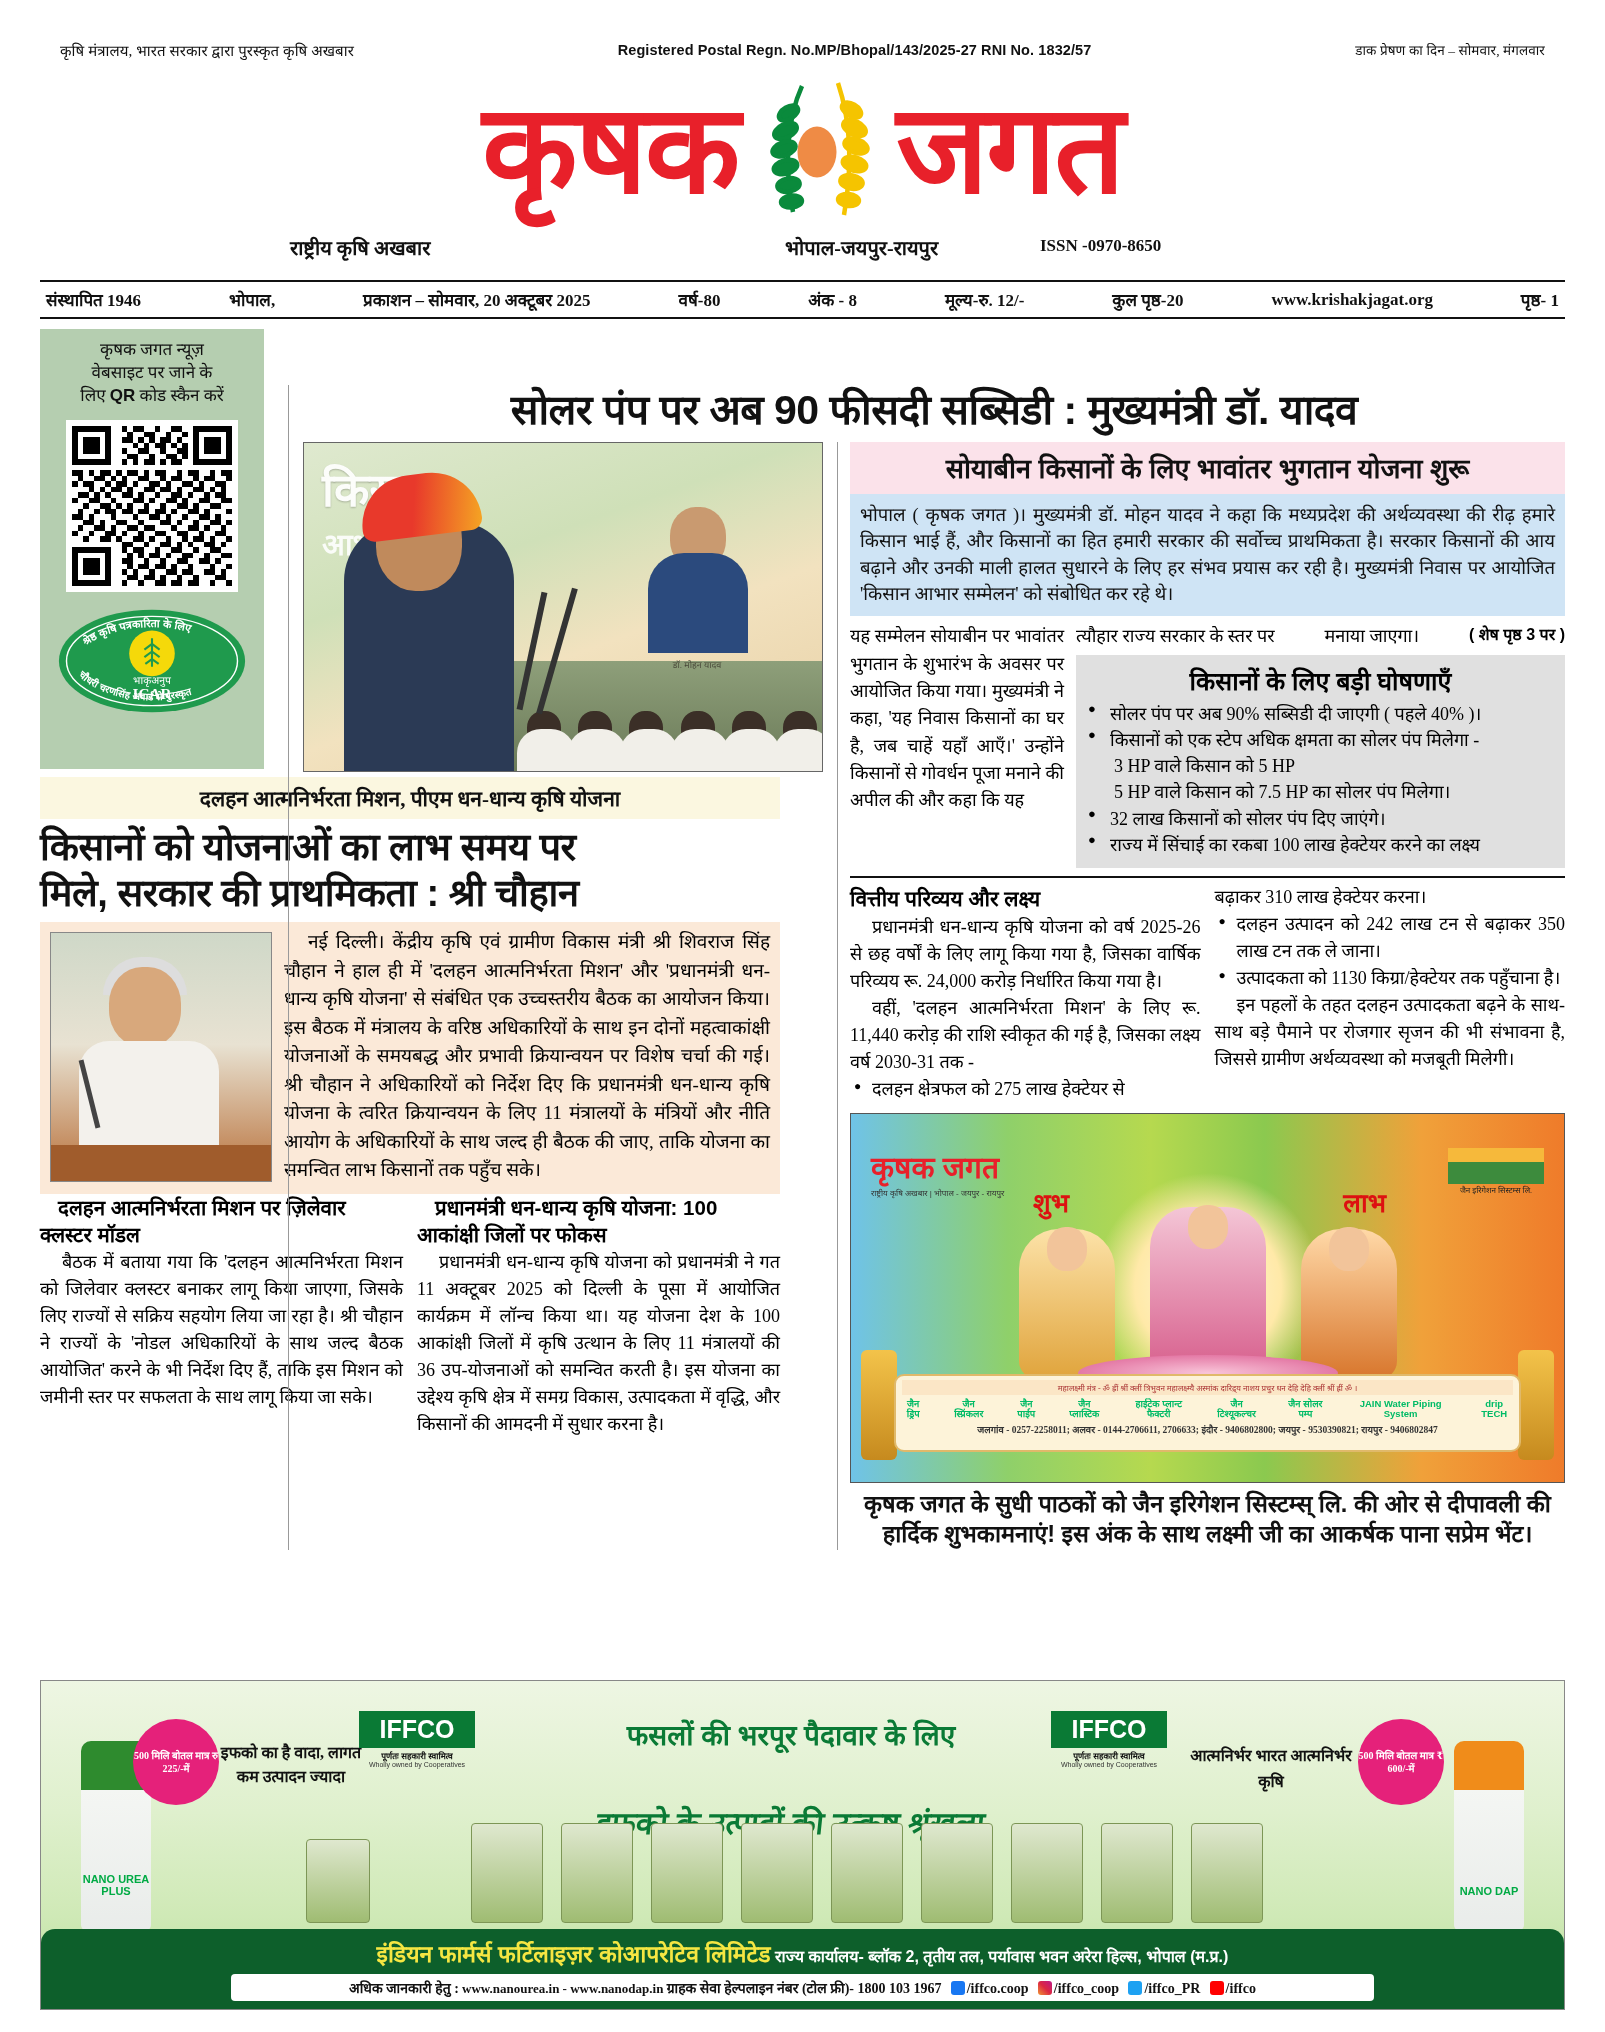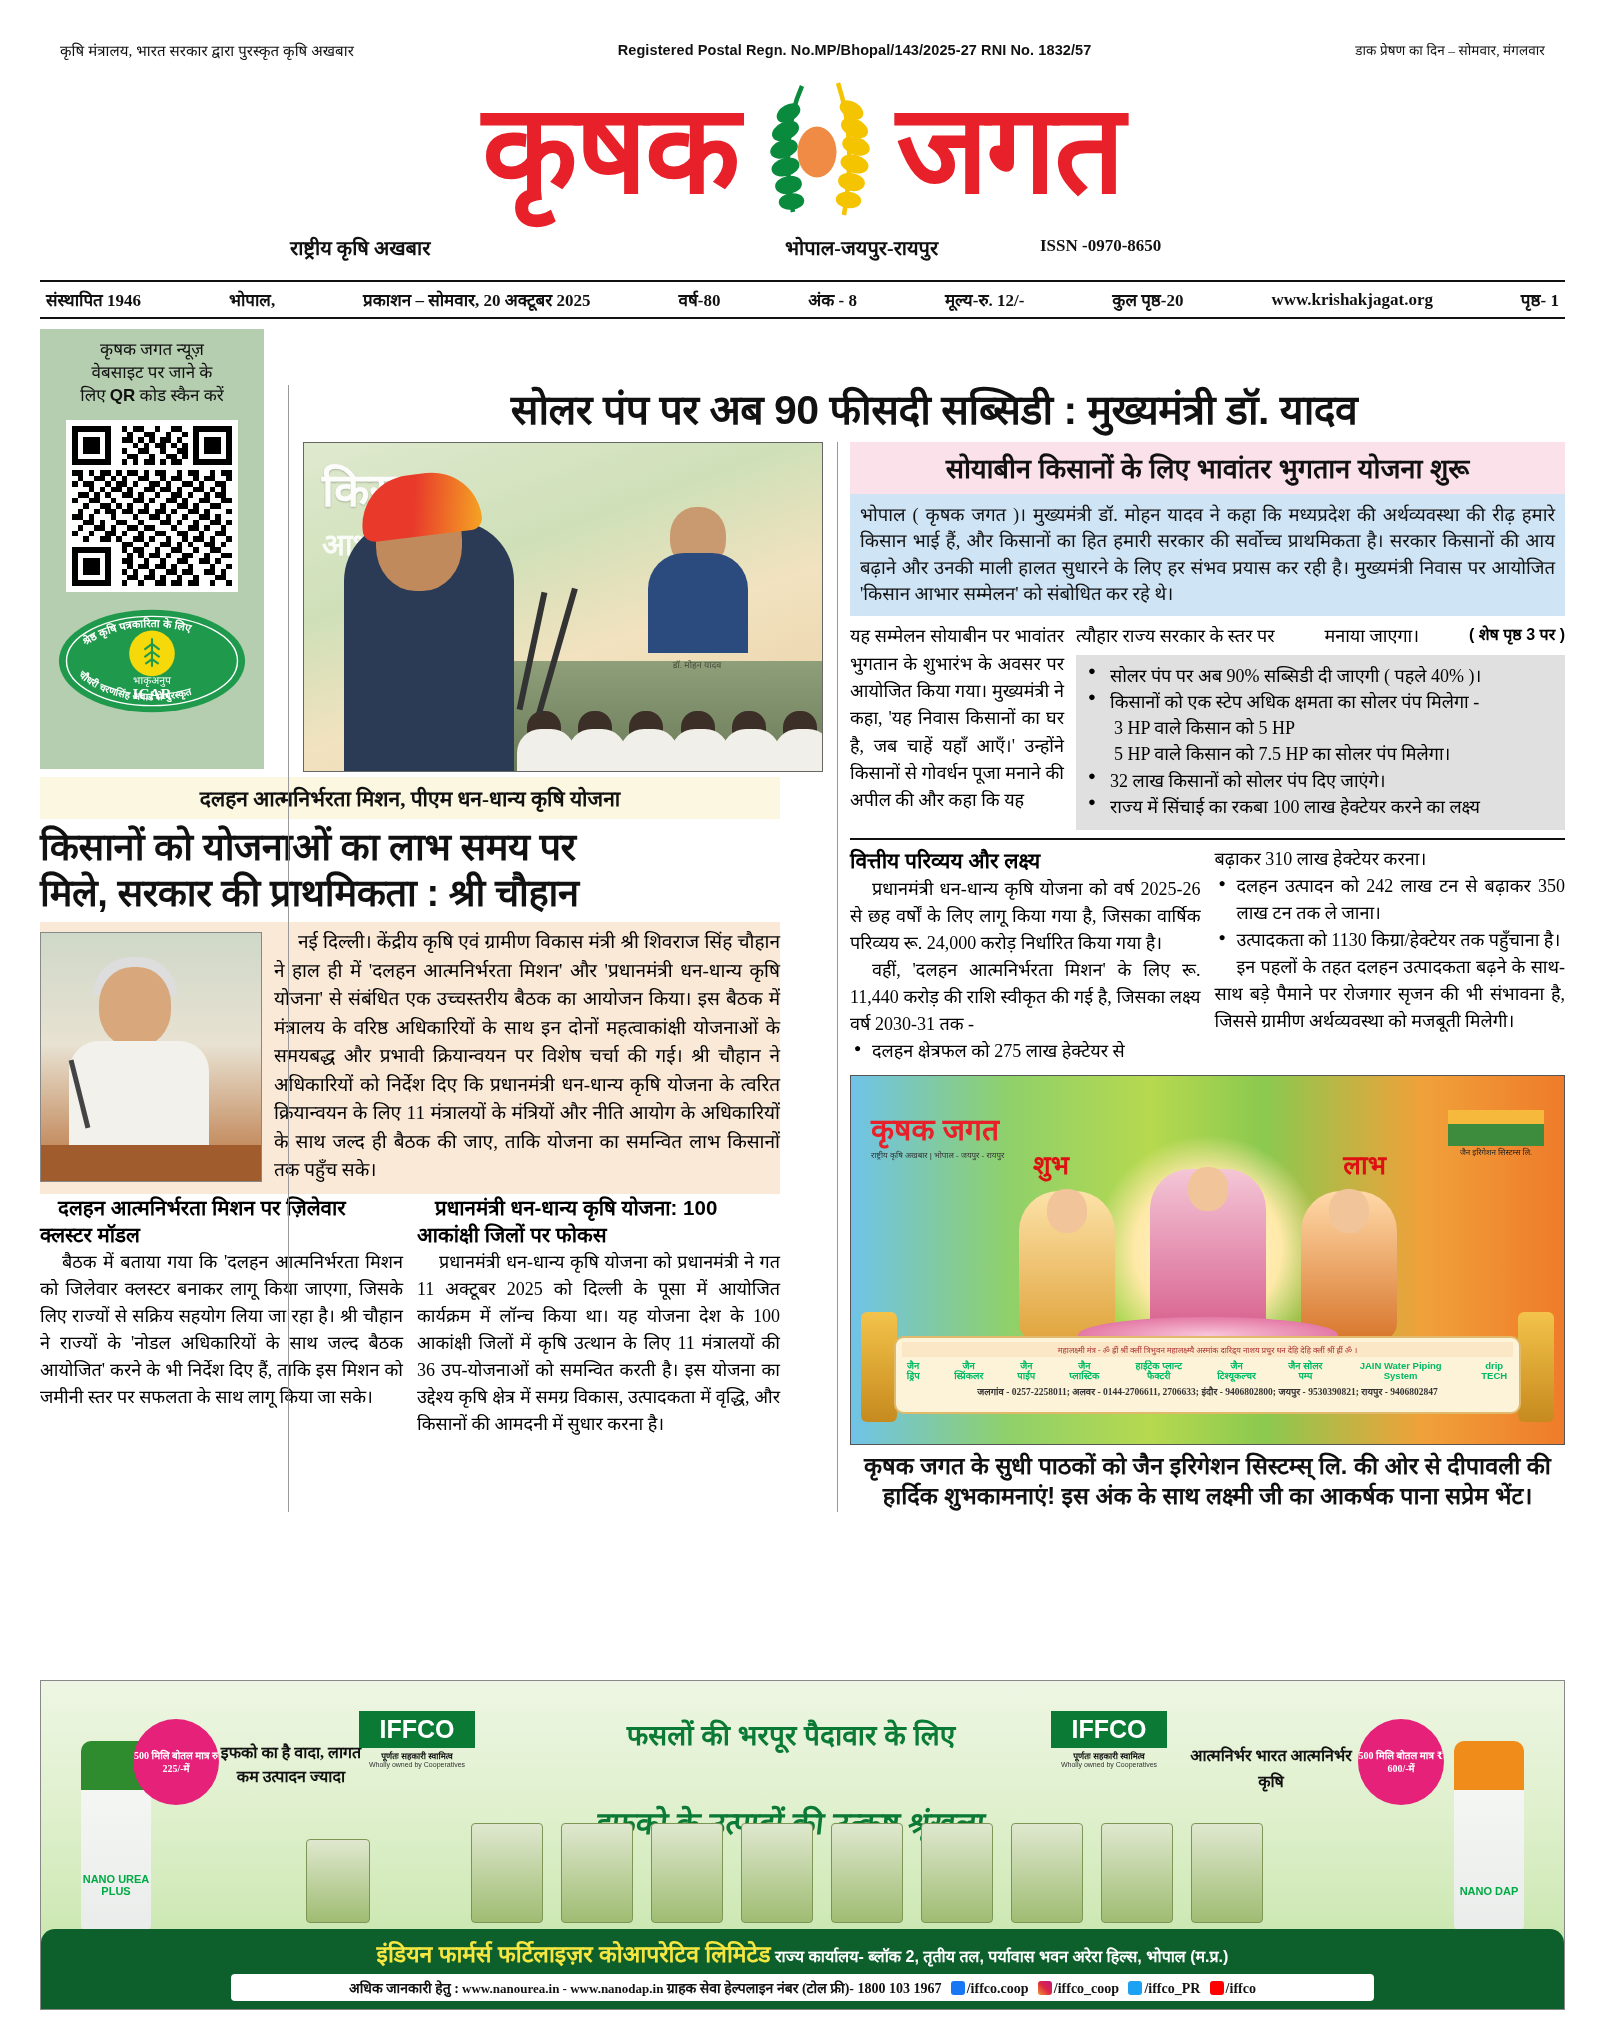--- a/index.html
+++ b/index.html
@@ -167,21 +167,21 @@
 
   
   .kicker {
     background:#fbf7e0; text-align:center; font-size:21px; font-weight:bold;
     padding:7px 4px; margin-top:8px; color:#111;
   }
   .bighead2 {
     font-family:"Liberation Sans",sans-serif; font-weight:bold; font-size:38px;
     line-height:1.2; color:#111; padding:6px 0 6px; letter-spacing:-.5px;
   }
-  .art2 { background:#fbe9d8; padding:6px 0 8px; display:flow-root; }
+  .art2 { background:#fbe9d8; padding:6px 10px 8px; display:flow-root; }
   .art2 .thumb { float:left; width:222px; height:250px; margin:4px 12px 4px 0; border:1px solid #888;
      background:linear-gradient(180deg,#cfd8c8 0%,#e8e2d2 45%,#b8703a 100%); position:relative; overflow:hidden;}
   .art2 .thumb .t-head{ position:absolute; left:58px; top:34px; width:72px; height:80px; background:#d8a87c; border-radius:46%; }
   .art2 .thumb .t-hair{ position:absolute; left:52px; top:24px; width:84px; height:38px; background:#ddd; border-radius:42px 42px 0 0;}
   .art2 .thumb .t-body{ position:absolute; left:28px; top:108px; width:140px; height:110px; background:#f3f1ec; border-radius:30px 30px 0 0;}
   .art2 .thumb .t-mic{ position:absolute; left:36px; top:126px; width:5px; height:70px; background:#444; transform:rotate(-14deg);}
   .art2 .thumb .t-desk{ position:absolute; left:0; bottom:0; width:100%; height:36px; background:#a05c2c;}
   .art2 p { font-size:19px; line-height:1.5; text-align:justify; text-indent:24px; }
 
   .lower2 { display:flex; gap:14px; margin-top:0; }
@@ -620,20 +620,21 @@
             <div class="blueblock">भोपाल ( कृषक जगत )। मुख्यमंत्री डॉ. मोहन यादव ने कहा कि मध्यप्रदेश की अर्थव्यवस्था की रीढ़ हमारे किसान भाई हैं, और किसानों का हित हमारी सरकार की सर्वोच्च प्राथमिकता है। सरकार किसानों की आय बढ़ाने और उनकी माली हालत सुधारने के लिए हर संभव प्रयास कर रही है। मुख्यमंत्री निवास पर आयोजित 'किसान आभार सम्मेलन' को संबोधित कर रहे थे।</div>
             <div class="two-col">
               <div class="tc-left">यह सम्मेलन सोयाबीन पर भावांतर भुगतान के शुभारंभ के अवसर पर आयोजित किया गया। मुख्यमंत्री ने कहा, 'यह निवास किसानों का घर है, जब चाहें यहाँ आएँ।' उन्होंने किसानों से गोवर्धन पूजा मनाने की अपील की और कहा कि यह</div>
               <div class="tc-right">
                 <div class="lead-line">
                   <span>त्यौहार राज्य सरकार के स्तर पर</span>
                   <span>मनाया जाएगा।</span>
                   <b>( शेष पृष्ठ 3 पर )</b>
                 </div>
                 <div class="graybox">
+                  <div class="gb-title">किसानों के लिए बड़ी घोषणाएँ</div>
                   <ul>
                     <li class="bulleted">सोलर पंप पर अब 90% सब्सिडी दी जाएगी ( पहले 40% )।</li>
                     <li class="bulleted">किसानों को एक स्टेप अधिक क्षमता का सोलर पंप मिलेगा -</li>
                     <li class="sub">3 HP वाले किसान को 5 HP</li>
                     <li class="sub">5 HP वाले किसान को 7.5 HP का सोलर पंप मिलेगा।</li>
                     <li class="bulleted">32 लाख किसानों को सोलर पंप दिए जाएंगे।</li>
                     <li class="bulleted">राज्य में सिंचाई का रकबा 100 लाख हेक्टेयर करने का लक्ष्य</li>
                   </ul>
                 </div>
               </div>

